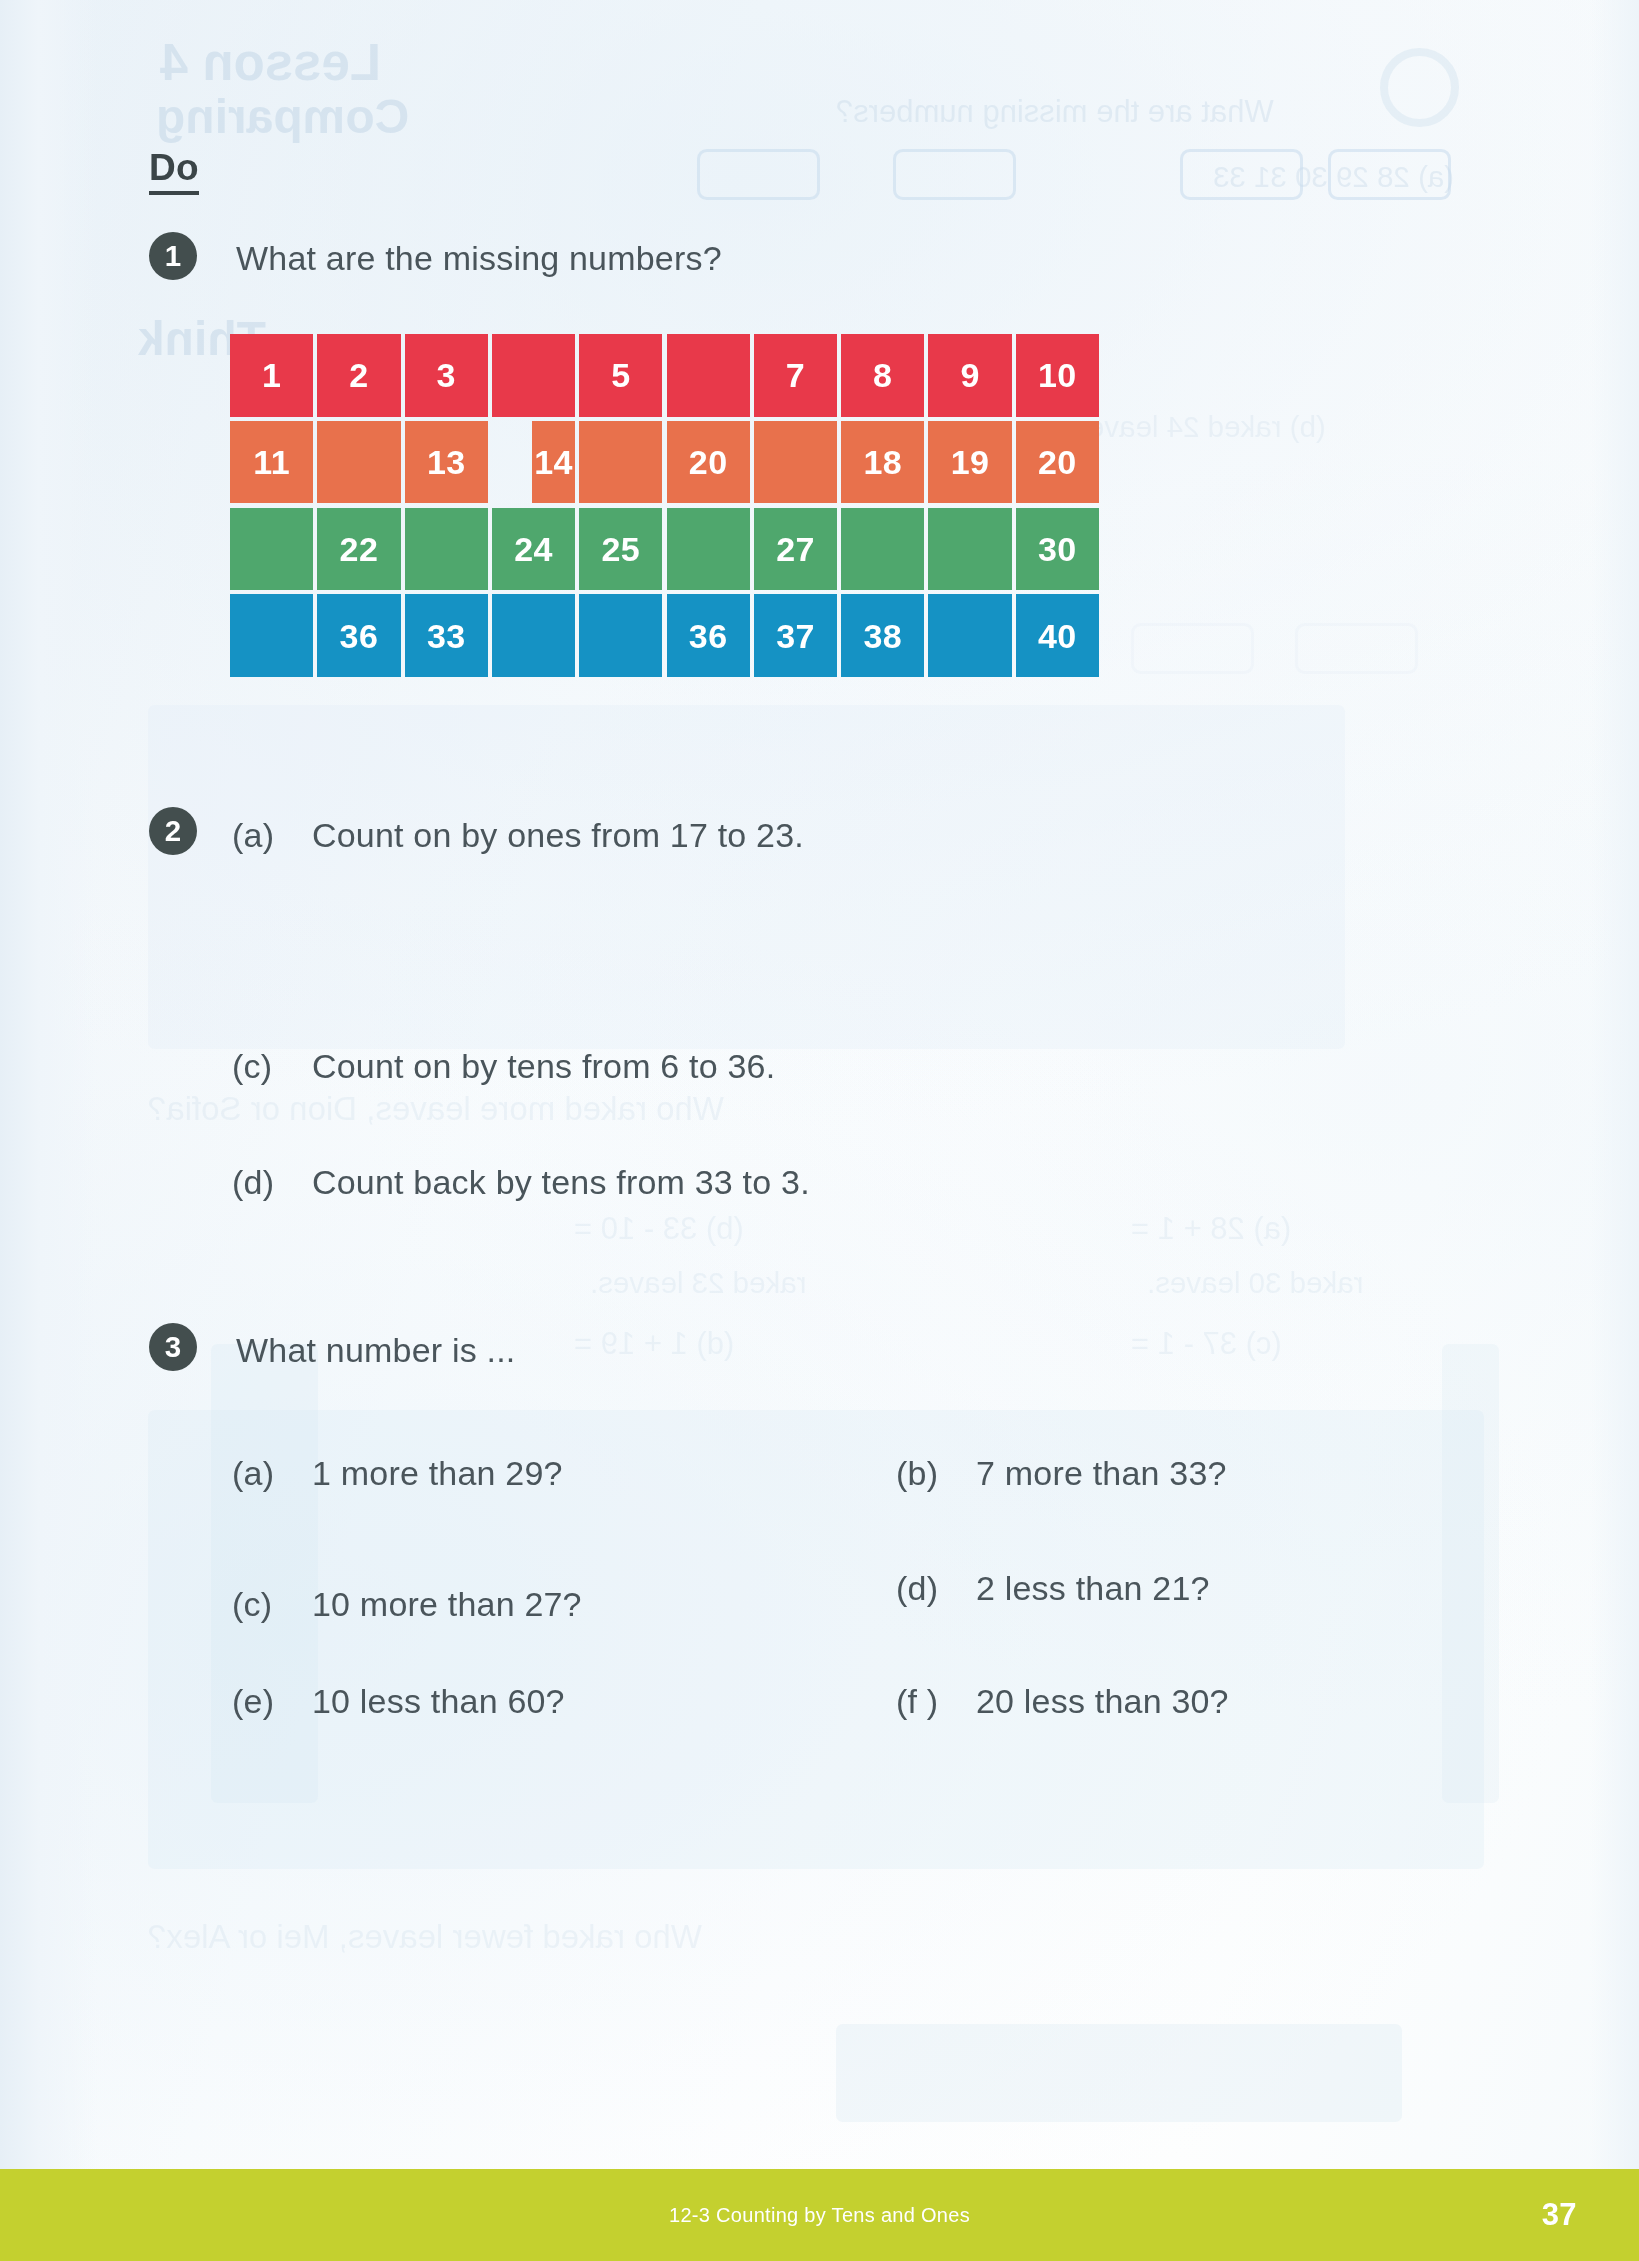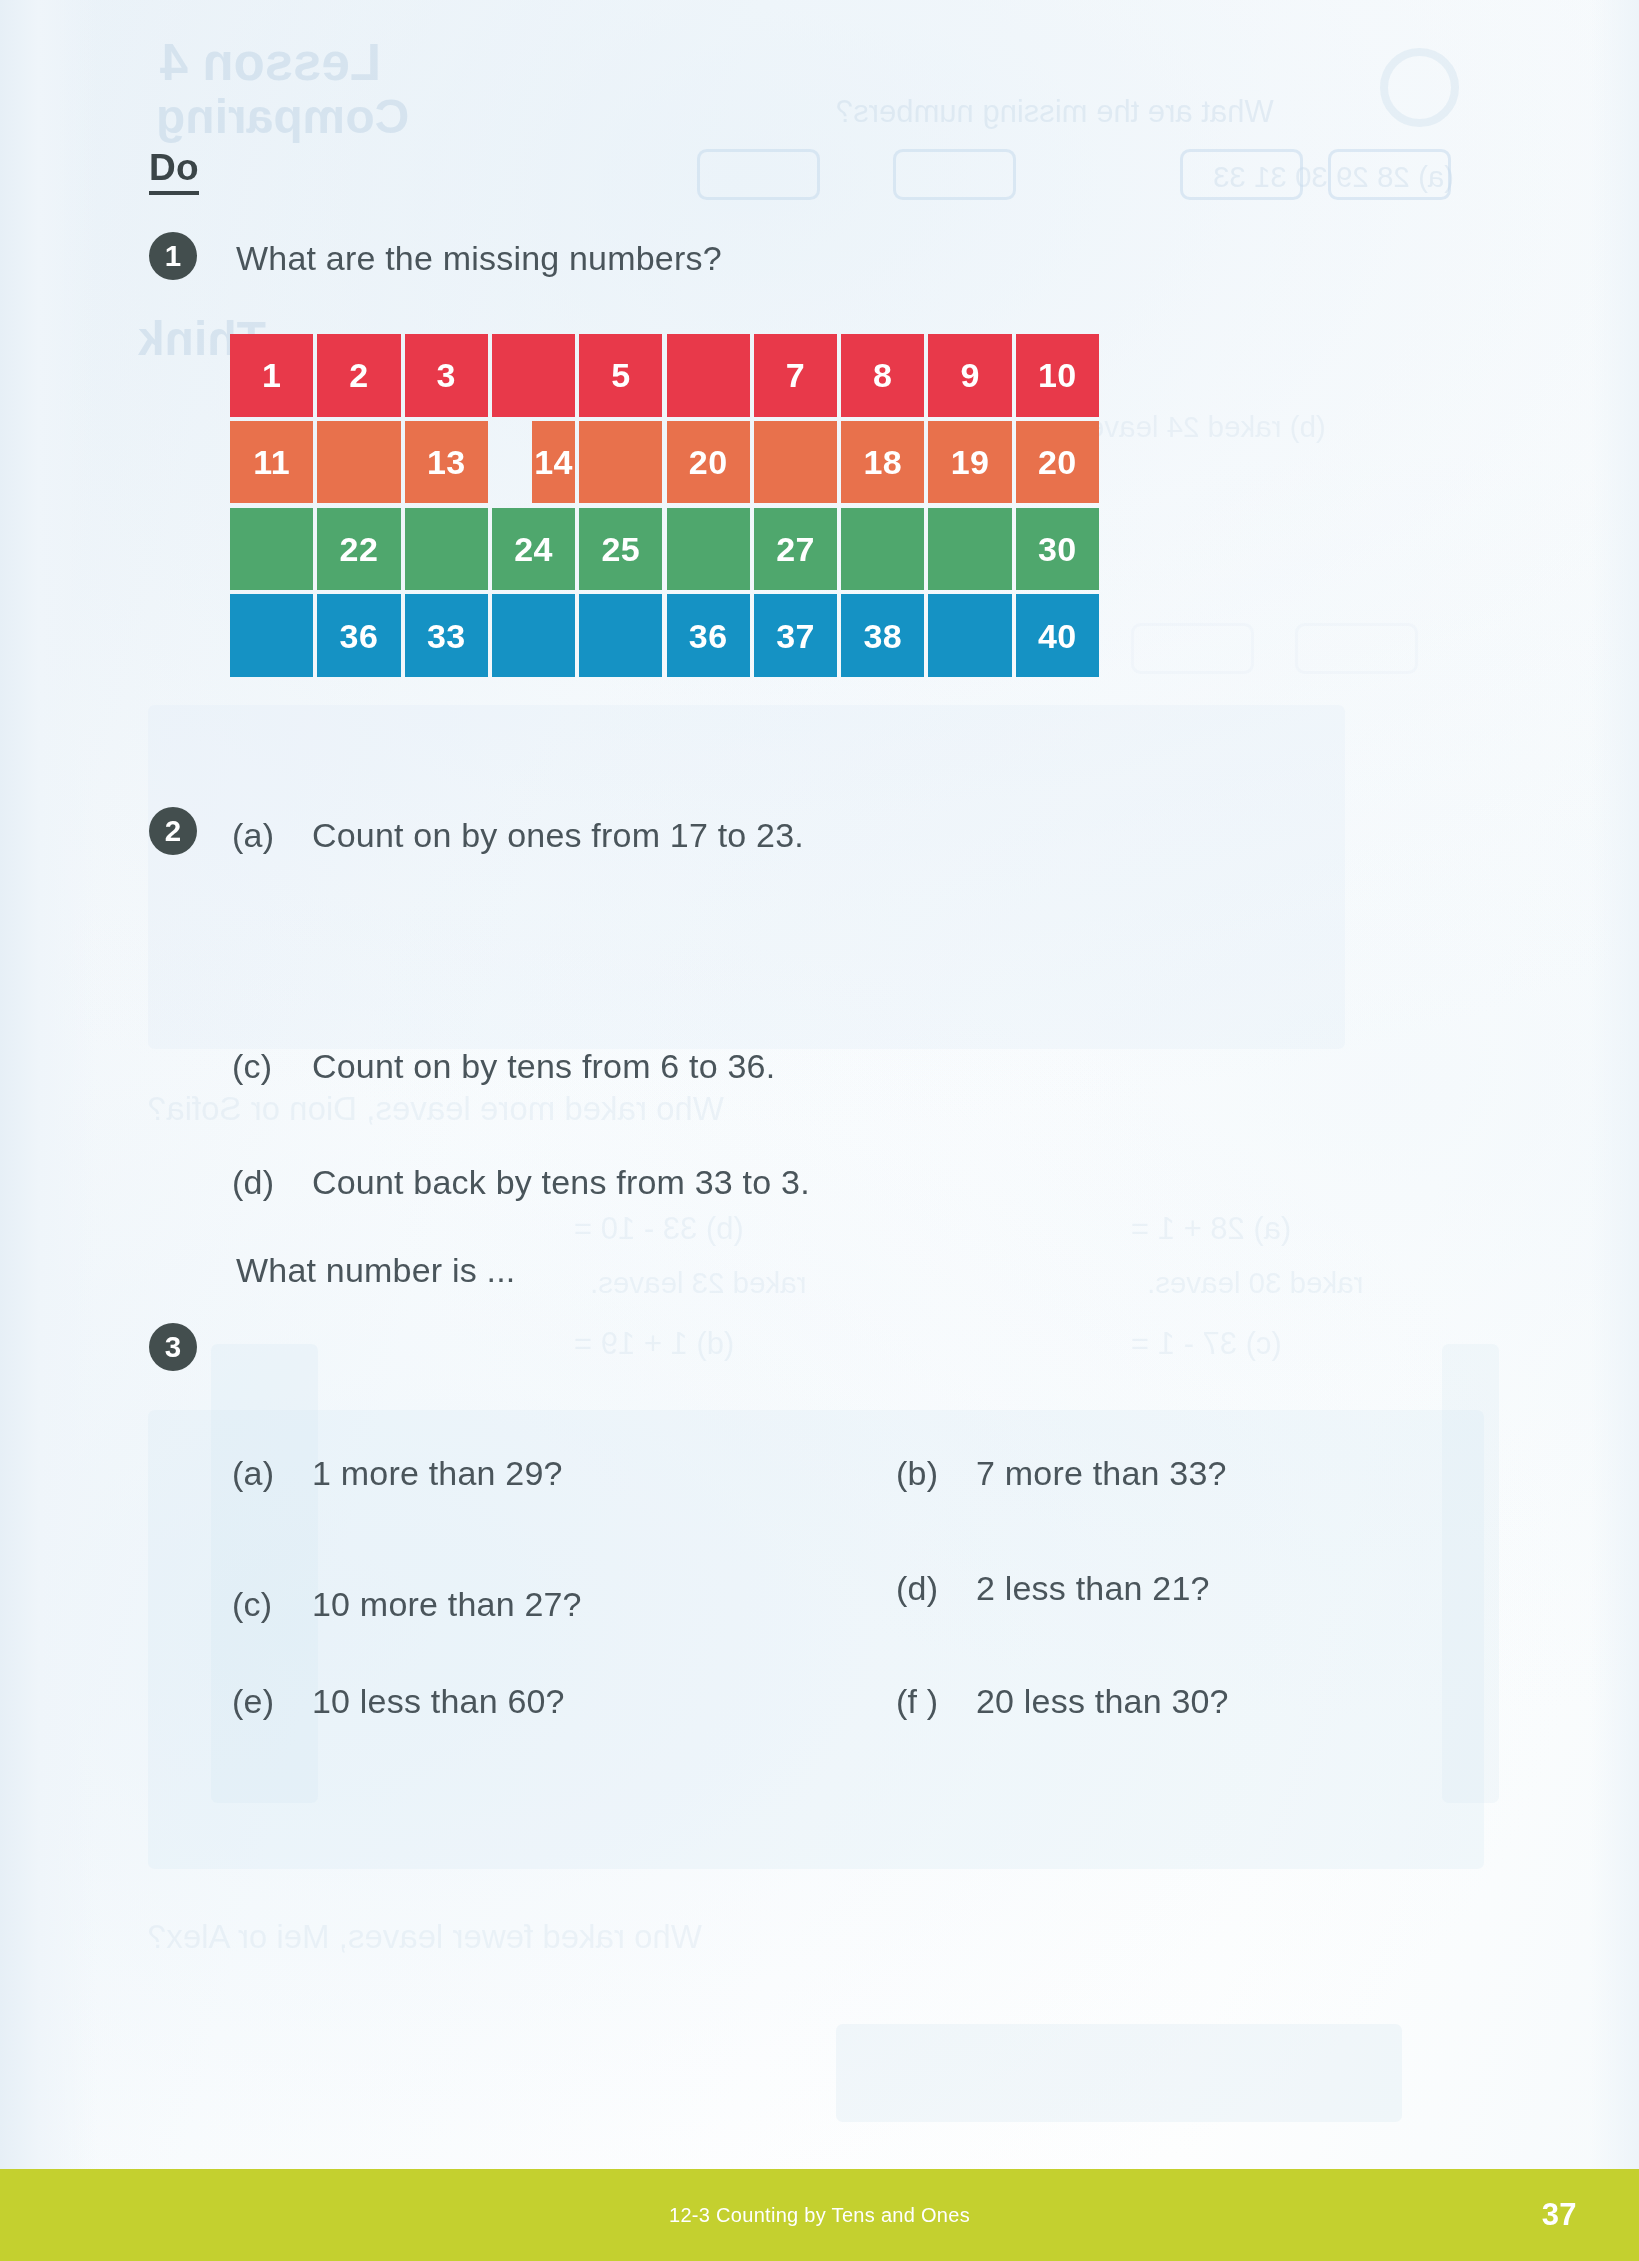--- a/index.html
+++ b/index.html
@@ -300,21 +300,21 @@
 
     <div class="q-text" style="left:232px; top:1048px;">
       <span class="sub-label">(c)</span><span>Count on by tens from 6 to 36.</span>
     </div>
 
     <div class="q-text" style="left:232px; top:1164px;">
       <span class="sub-label">(d)</span><span>Count back by tens from 33 to 3.</span>
     </div>
 
     <div class="q-bullet" style="left:149px; top:1323px;">3</div>
-    <div class="q-text" style="left:236px; top:1252px;">What number is ...</div>
+    <div class="q-text" style="left:236px; top:1332px;">What number is ...</div>
 
     <div class="q-text" style="left:232px; top:1455px;">
       <span class="sub-label">(a)</span><span>1 more than 29?</span>
     </div>
     <div class="q-text" style="left:896px; top:1455px;">
       <span class="sub-label">(b)</span><span>7 more than 33?</span>
     </div>
 
     <div class="q-text" style="left:232px; top:1570px;margin-top:16px;">
       <span class="sub-label">(c)</span><span>10 more than 27?</span>

